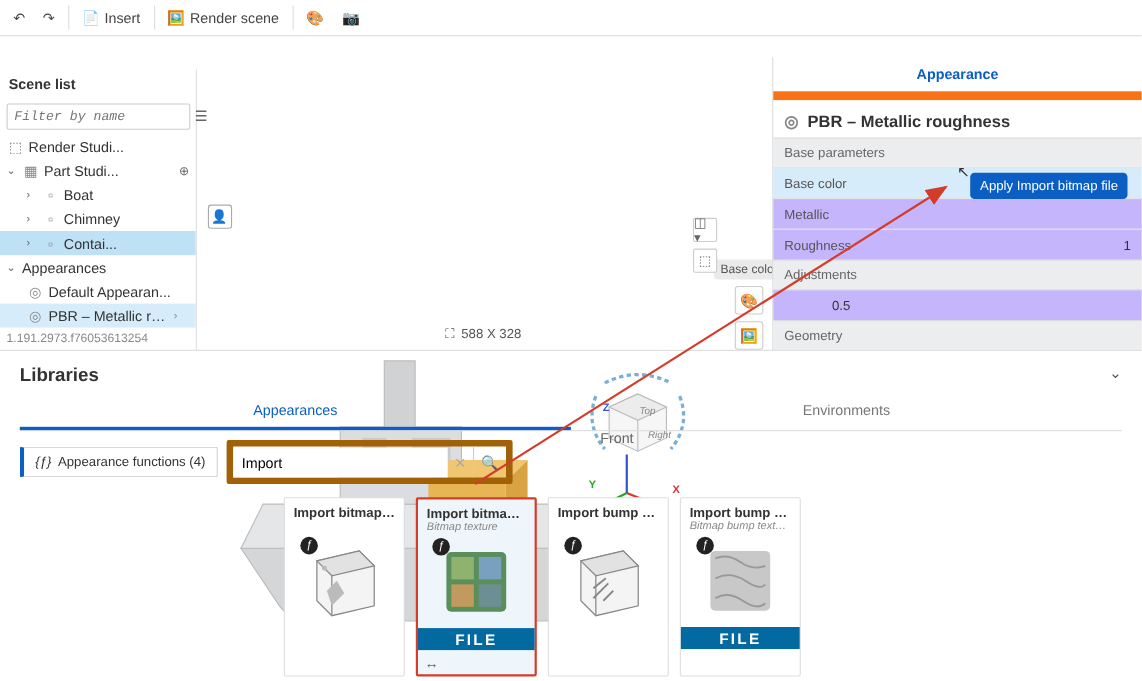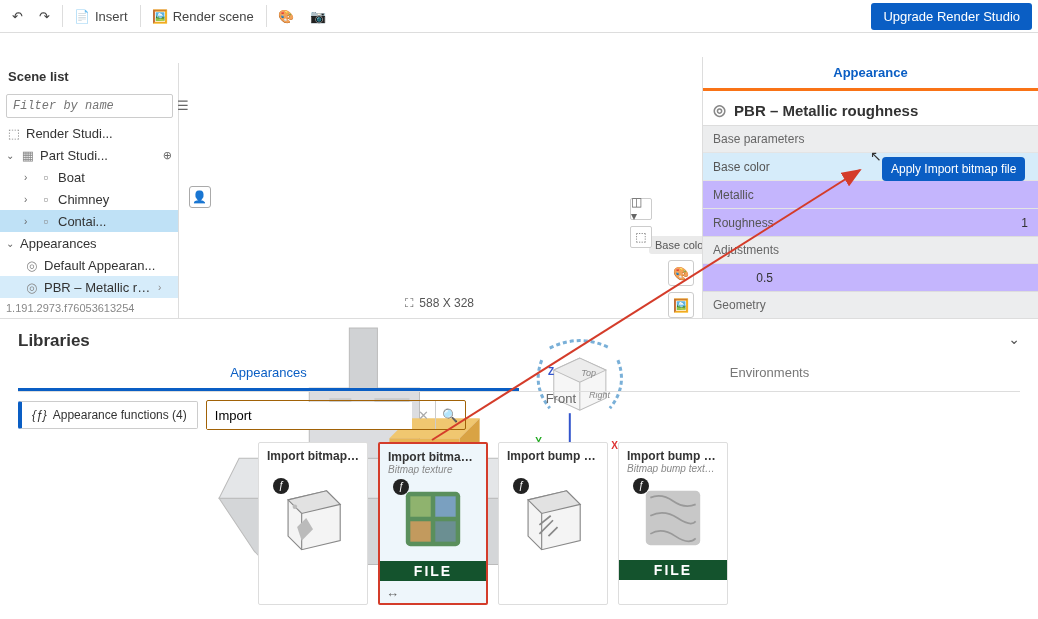--- a/index.html
+++ b/index.html
@@ -33,52 +33,52 @@
 .info-badge { position: absolute; left: 10px; bottom: 110px; width: 22px; height: 22px; border: 1px solid #aaa; border-radius: 3px; background: #fff; display: flex; align-items: center; justify-content: center; color: #888; font-size: 12px; }
 .dim-label { position: absolute; bottom: 8px; right: 186px; display: flex; align-items: center; gap: 6px; color: #555; font-size: 12px; }
 .cube-btns { position: absolute; right: 8px; bottom: 70px; display: flex; flex-direction: column; gap: 6px; }
 .cube-btn { width: 22px; height: 22px; border: 1px solid #ccc; background: #fff; border-radius: 2px; display: flex; align-items: center; justify-content: center; color: #666; font-size: 12px; cursor: pointer; }
 
 .insp-col { width: 42px; display: flex; flex-direction: column; align-items: center; padding-top: 108px; gap: 6px; }
 .insp-chip { padding: 3px 6px; background: #eaeaea; border-radius: 3px; font-size: 11px; color: #555; white-space: nowrap; }
 .insp-icon { width: 26px; height: 26px; border: 1px solid #ccc; border-radius: 3px; display: flex; align-items: center; justify-content: center; color: #666; cursor: pointer; }
 
 .inspector { width: 336px; border-left: 1px solid #ddd; display: flex; flex-direction: column; }
-.insp-tab { text-align: center; padding: 8px; color: #0a5ec4; font-weight: 600; border-bottom: 3px solid #f97316; font-size: 13px; }
+.insp-tab { text-align: center; padding: 8px; color: #0a5ec4; font-weight: 600; border-bottom: 8px solid #f97316; font-size: 13px; }
 .insp-title { display: flex; align-items: center; gap: 8px; padding: 10px 10px 6px; font-weight: 700; font-size: 15px; }
 .insp-title .ico { color: #888; }
 .sect-head { padding: 6px 10px; background: #ecedee; color: #666; font-size: 12px; border-top: 1px solid #ddd; }
 .prop-row { display: flex; align-items: center; padding: 4px 10px; gap: 8px; min-height: 28px; font-size: 12px; background: #c4b5fd; border-top: 1px solid #e4e4e4; position: relative; }
 .prop-row.active { background: #d6ecfa; }
 .prop-name { flex: 1; color: #555; }
 .prop-val { width: 60px; text-align: right; color: #333; }
 .swatch { width: 24px; height: 18px; border: 1px solid #ccc; background: #fff; }
 .pencil { width: 16px; color: #777; }
 
 .lib-section { border-top: 1px solid #ddd; padding: 6px 18px 0; position: relative; }
 .lib-header { display: flex; align-items: flex-start; justify-content: space-between; padding: 6px 0; }
 .lib-title { font-size: 17px; font-weight: 600; }
 .lib-tabs { display: flex; border-bottom: 1px solid #ddd; }
 .lib-tab { flex: 1; text-align: center; padding: 8px; font-size: 13px; color: #777; cursor: pointer; }
 .lib-tab.active { color: #0a5ec4; border-bottom: 3px solid #0a5ec4; }
 .lib-filter { display: flex; align-items: center; gap: 0; padding: 8px 0; }
 .lib-func { display: flex; align-items: center; gap: 6px; padding: 6px 10px; background: #fff; border: 1px solid #ccc; border-left: 4px solid #0a5ec4; border-radius: 2px; font-size: 12px; margin-right: 8px; }
-.lib-search { width: 260px; display: flex; align-items: center; border: 1px solid #a16207; border-radius: 2px; padding: 0; }
+.lib-search { width: 260px; display: flex; align-items: center; border: 6px solid #a16207; border-radius: 2px; padding: 0; }
 .lib-search input { flex: 1; border: none; padding: 6px 8px; font-size: 13px; outline: none; }
 .lib-search .clear { padding: 0 6px; color: #aaa; cursor: pointer; }
 .lib-search .mag { width: 30px; border-left: 1px solid #ccc; display: flex; align-items: center; justify-content: center; color: #666; cursor: pointer; height: 28px; }
 
 .cards { display: flex; gap: 10px; padding: 4px 0 10px 240px; }
 .card { width: 110px; border: 1px solid #ddd; border-radius: 2px; background: #fff; display: flex; flex-direction: column; cursor: pointer; }
 .card.selected { border: 2px solid #d43c2a; background: #eef6fb; }
 .card-title { padding: 6px 8px 0; font-size: 12px; font-weight: 600; white-space: nowrap; overflow: hidden; text-overflow: ellipsis; }
 .card-sub { padding: 0 8px 4px; font-size: 10px; color: #888; font-style: italic; white-space: nowrap; overflow: hidden; text-overflow: ellipsis; }
 .card-img { height: 82px; display: flex; align-items: center; justify-content: center; padding: 4px; }
 .card-img svg { width: 68px; height: 68px; }
-.file-badge { background: #14532d; color: #fff; text-align: center; font-weight: 700; letter-spacing: 2px; padding: 2px; font-size: 14px; }
+.file-badge { background: #0369a1; color: #fff; text-align: center; font-weight: 700; letter-spacing: 2px; padding: 2px; font-size: 14px; }
 .card-foot { height: 22px; display: flex; align-items: center; padding: 0 6px; color: #666; }
 .f-badge { position: absolute; top: -6px; left: -6px; width: 16px; height: 16px; border-radius: 50%; background: #222; color: #fff; font-size: 10px; display: flex; align-items: center; justify-content: center; font-style: italic; }
 .card-img-wrap { position: relative; }
 
 .tooltip { position: absolute; top: 157px; left: 882px; background: #0a5ec4; color: #fff; padding: 5px 9px; border-radius: 4px; font-size: 12px; white-space: nowrap; z-index: 50; }
 .cursor-ptr { position: absolute; top: 148px; left: 870px; z-index: 51; font-size: 14px; color: #333; }
 
 .arrow-line { position: absolute; top: 0; left: 0; pointer-events: none; z-index: 40; }
 </style>
 </head>
@@ -93,21 +93,20 @@
     <span>Insert</span>
   </div>
   <div class="tb-sep"></div>
   <div class="tb-btn">
     <span>🖼️</span>
     <span>Render scene</span>
   </div>
   <div class="tb-sep"></div>
   <div class="tb-btn">🎨</div>
   <div class="tb-btn">📷</div>
-  <button class="upgrade-btn">Upgrade Render Studio</button>
 </div>
 
 <div class="main-row">
 
   <div class="sidebar">
     <div class="sidebar-header">Scene list</div>
     <div class="filter-row">
       <input class="filter-input" placeholder="Filter by name" style="">
       <div class="list-icon">☰</div>
     </div>

